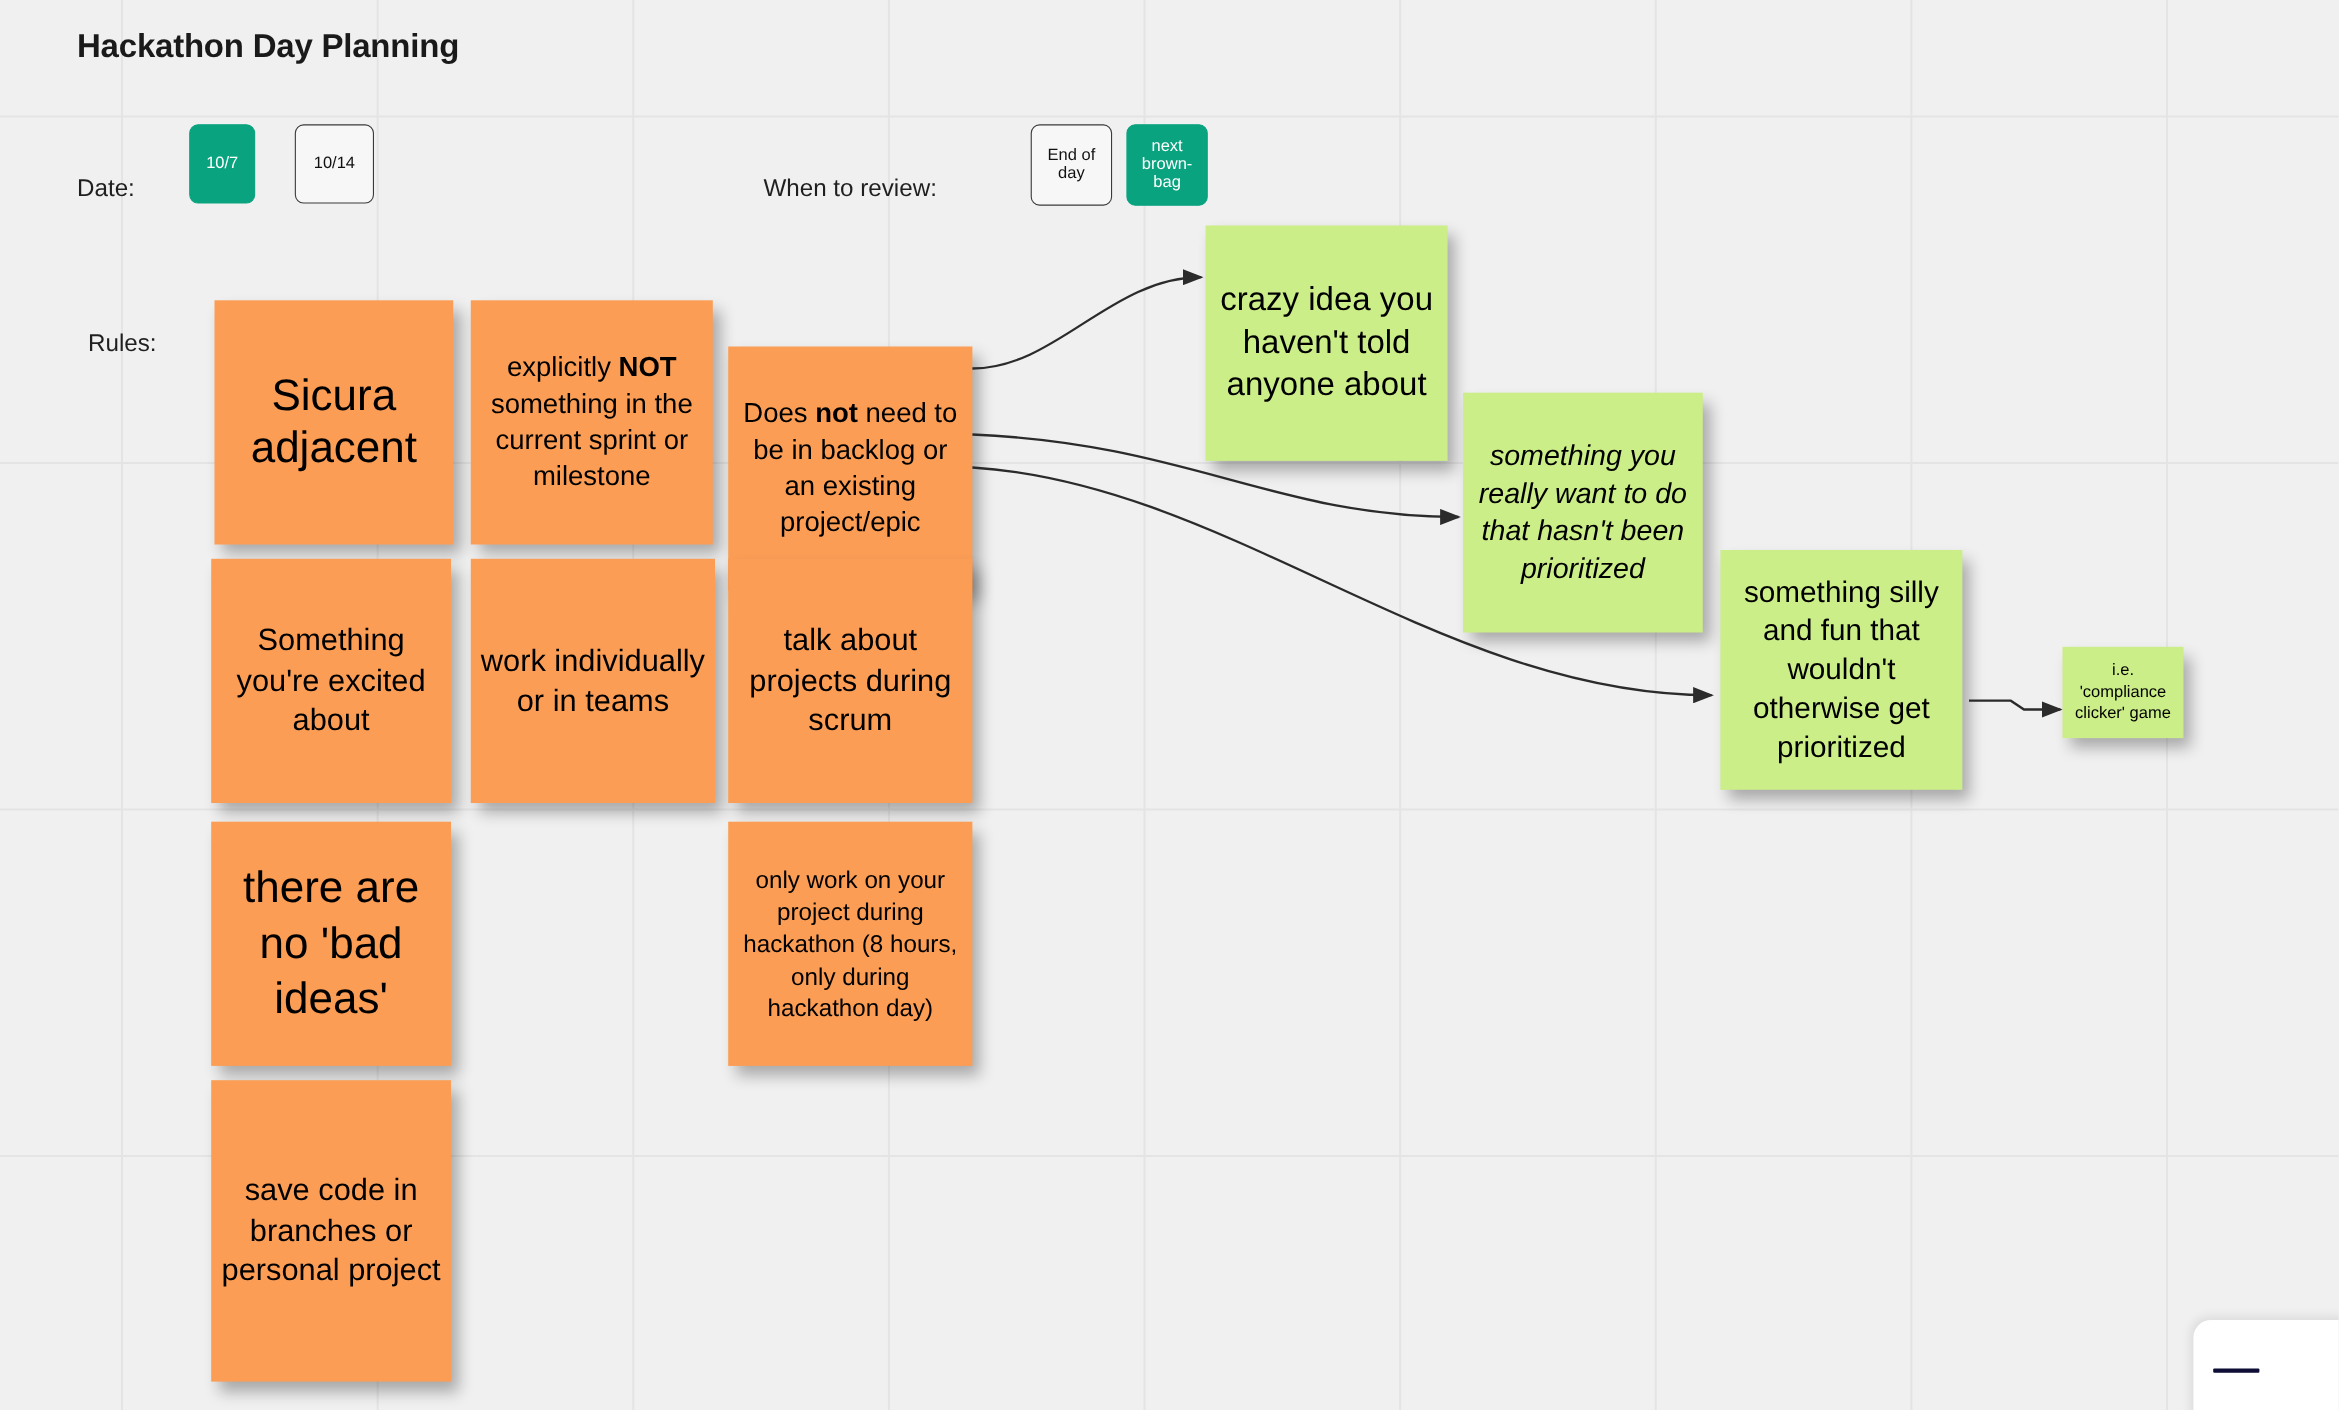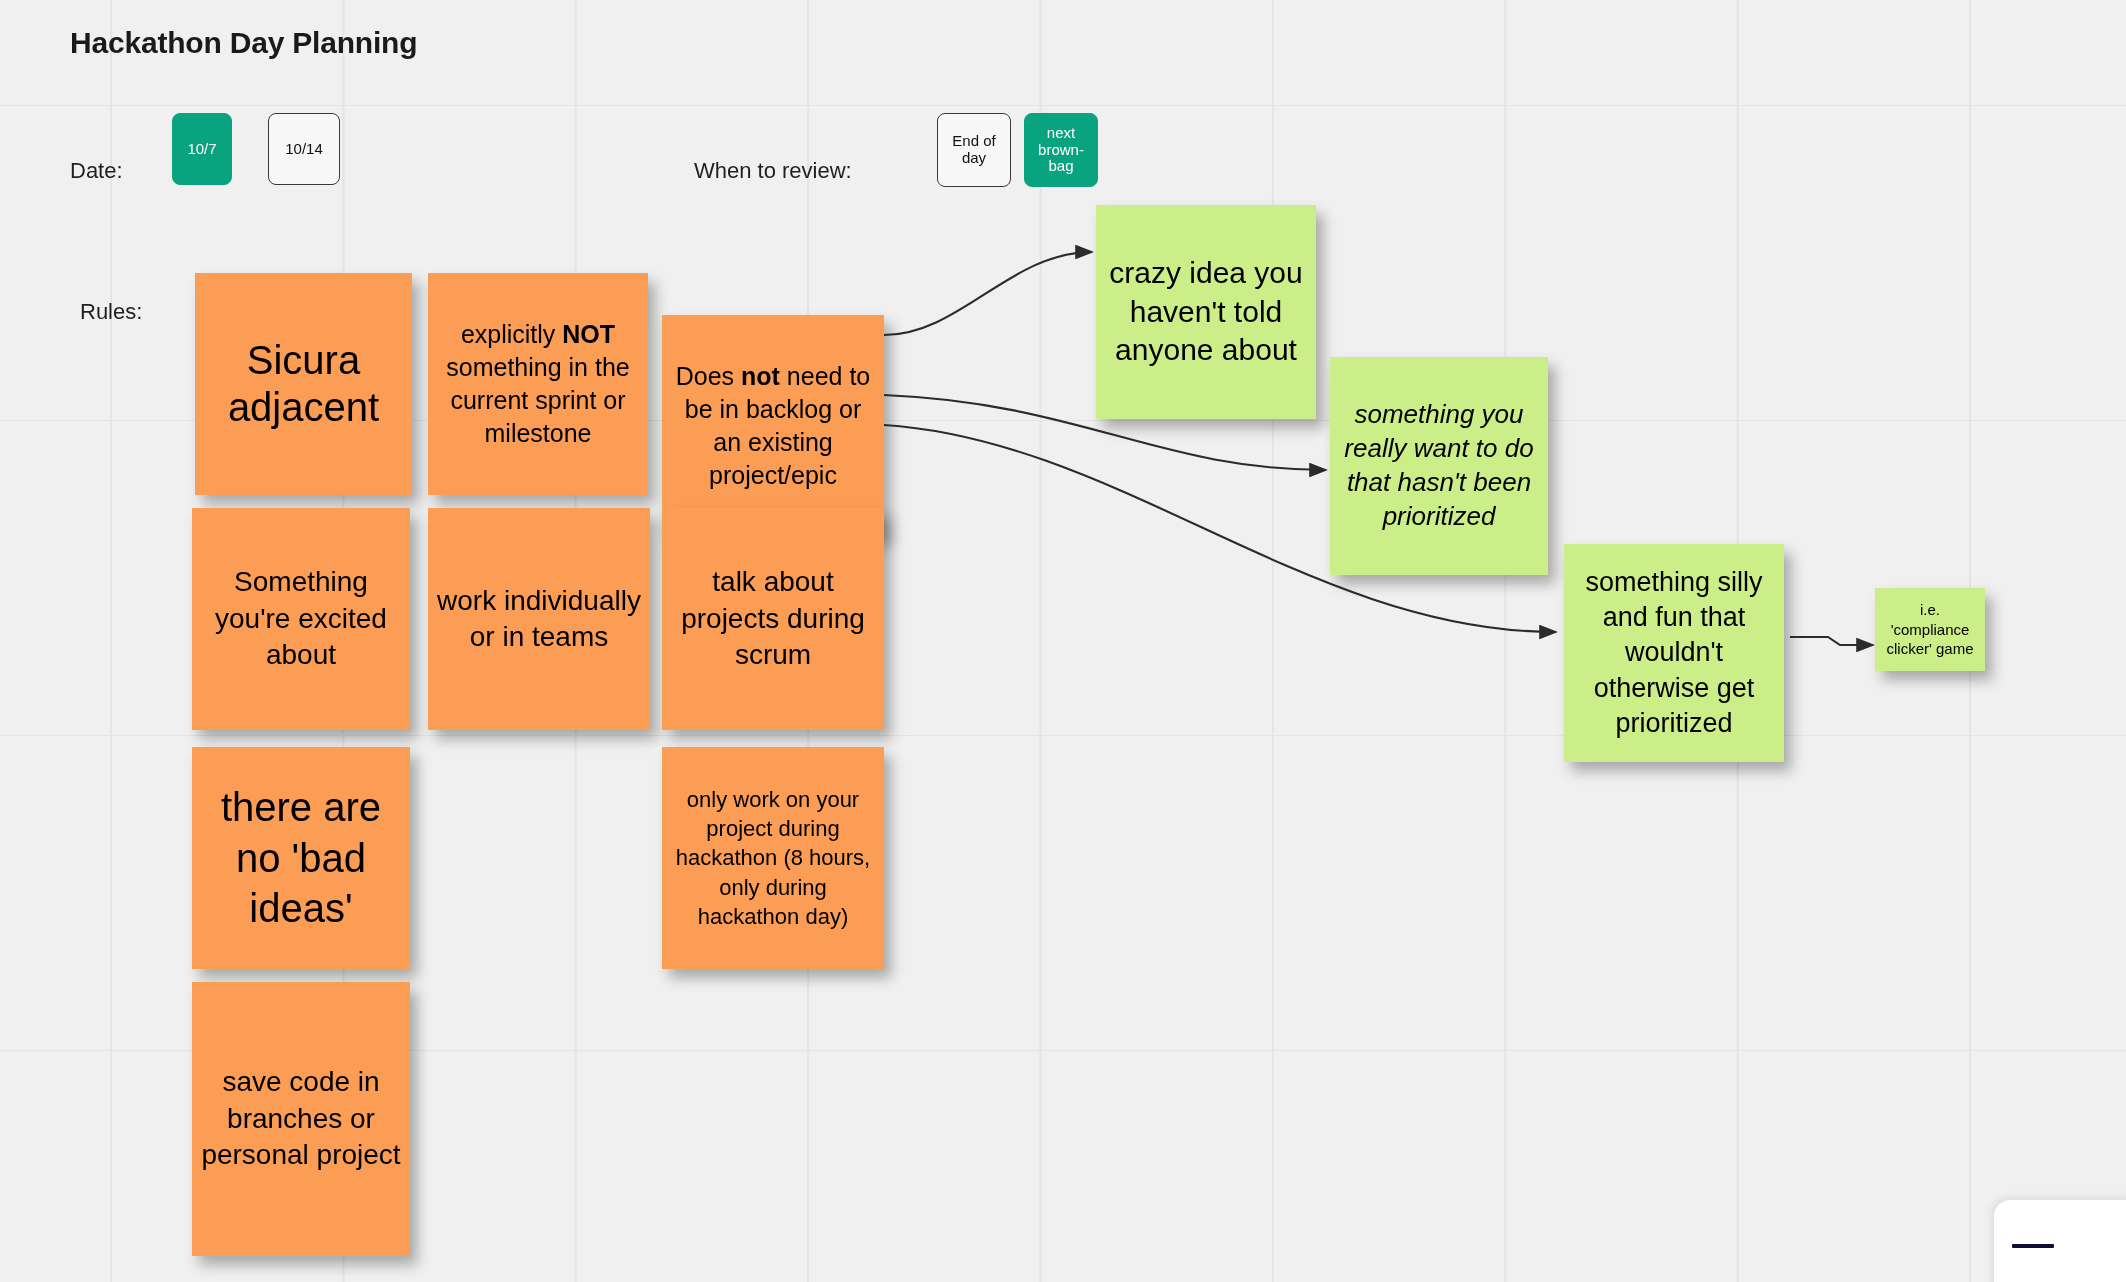--- a/index.html
+++ b/index.html
@@ -162,21 +162,21 @@
   </div>
 
   <div class="note green" style="left:1096px; top:205px; width:220px; height:214px; font-size:30px; line-height:1.28;">
     <span>crazy idea you haven't told anyone about</span>
   </div>
 
   <div class="note green" style="left:1330px; top:357px; width:218px; height:218px; font-size:26px; line-height:1.30;font-style:italic;">
     <span>something you really want to do that hasn't been prioritized</span>
   </div>
 
-  <div class="note green" style="left:1564px; top:544px; width:220px; height:218px; font-size:27px; line-height:1.30;">
+  <div class="note green" style="left:1564px; top:500px; width:220px; height:218px; font-size:27px; line-height:1.30;">
     <span>something silly and fun that wouldn't otherwise get prioritized</span>
   </div>
 
   <div class="note green" style="left:1875px; top:588px; width:110px; height:83px; font-size:15px; line-height:1.30;">
     <span>i.e. 'compliance clicker' game</span>
   </div>
 
   <div class="minimize-panel">
     <div class="minimize-bar"></div>
   </div>

